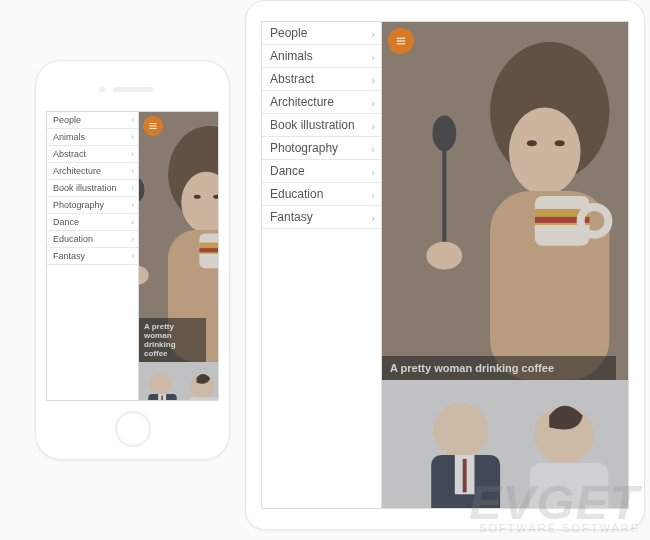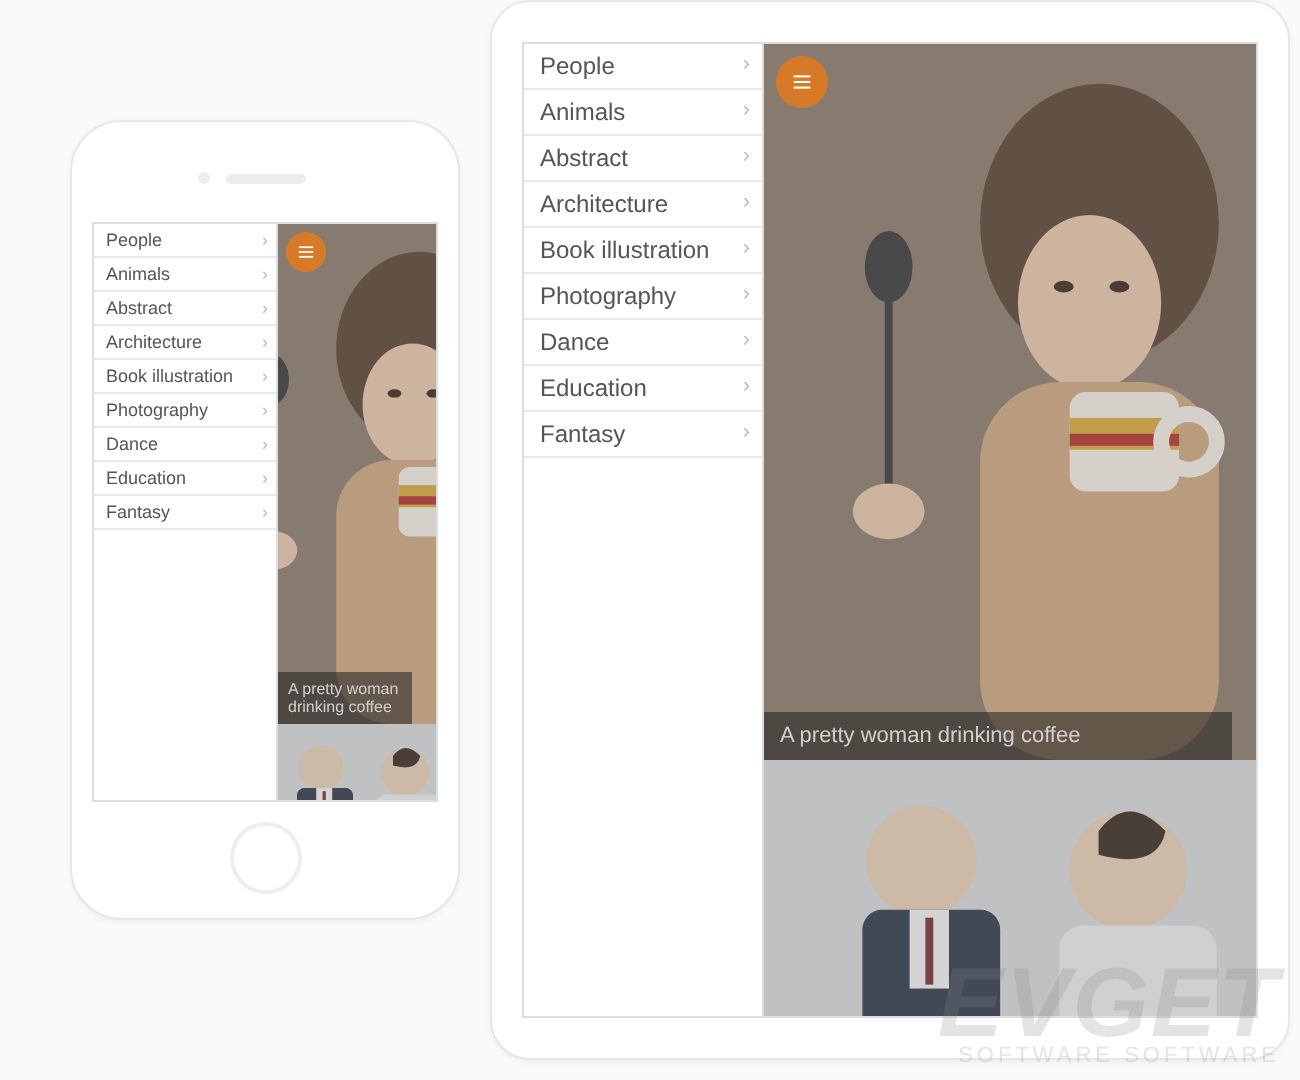--- a/index.html
+++ b/index.html
@@ -101,21 +101,21 @@
     z-index: 4;
     background: #fff;
     border-right: 1px solid #ddd;
     flex: 0 0 auto;
   }
   .phone .sidebar { width: 92px; }
   .tablet .sidebar { width: 120px; }
 
   .menu-item {
     display: flex;
-    align-items: flex-start;
+    align-items: flex-end;
     justify-content: space-between;
     padding: 4px 6px 4px 8px;
     border-bottom: 1px solid #e9e9e9;
     color: #555;
     cursor: pointer;
     background: #fff;
   }
   .phone .menu-item { font-size: 9px; padding: 3px 4px 3px 6px; }
   .tablet .menu-item { font-size: 12px; }
 
@@ -154,20 +154,21 @@
   .tablet .hero { height: 358px; }
   .hero svg { width: 100%; height: 100%; display: block; }
 
   .caption {
     position: absolute;
     left: 0; right: 12px; bottom: 0;
     background: rgba(0,0,0,.55);
     color: #eee;
     padding: 6px 8px;
     font-size: 11px;
+    font-weight: bold;
   }
   .phone .caption { font-size: 8px; padding: 4px 5px; }
 
   .second {
     position: relative;
     width: 100%;
   }
   .phone .second { height: 60px; }
   .tablet .second { height: 140px; }
   .second svg { width: 100%; height: 100%; display: block; }

